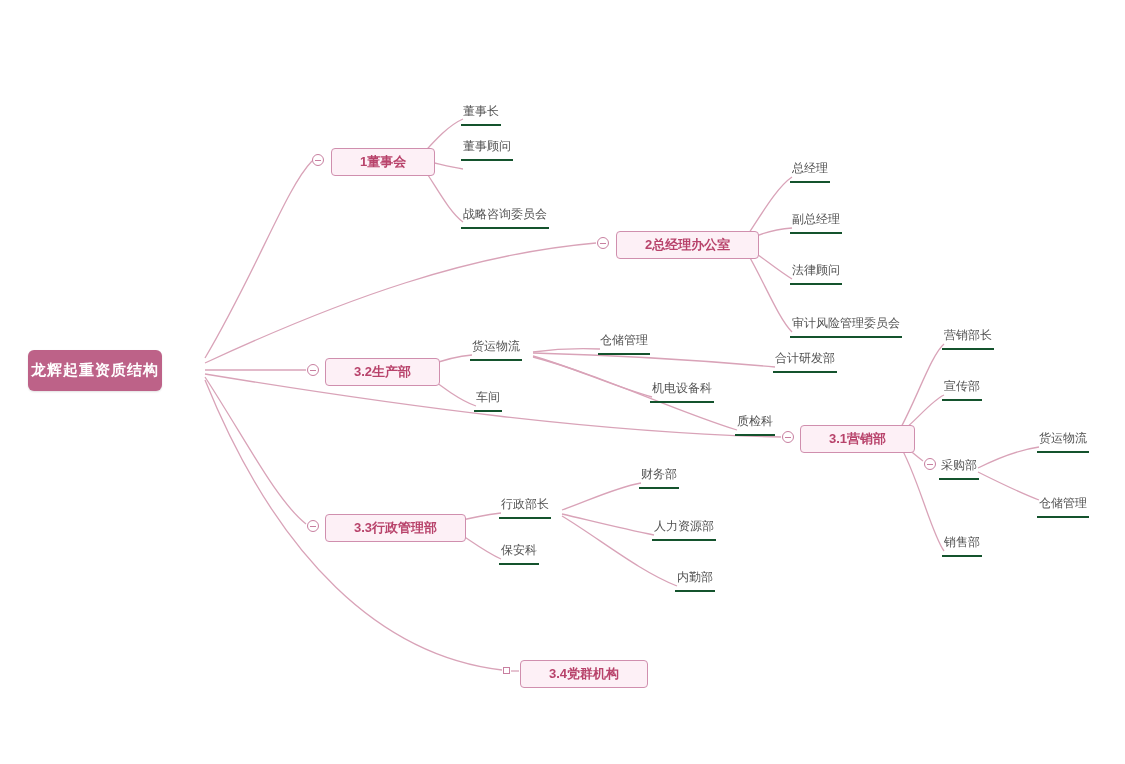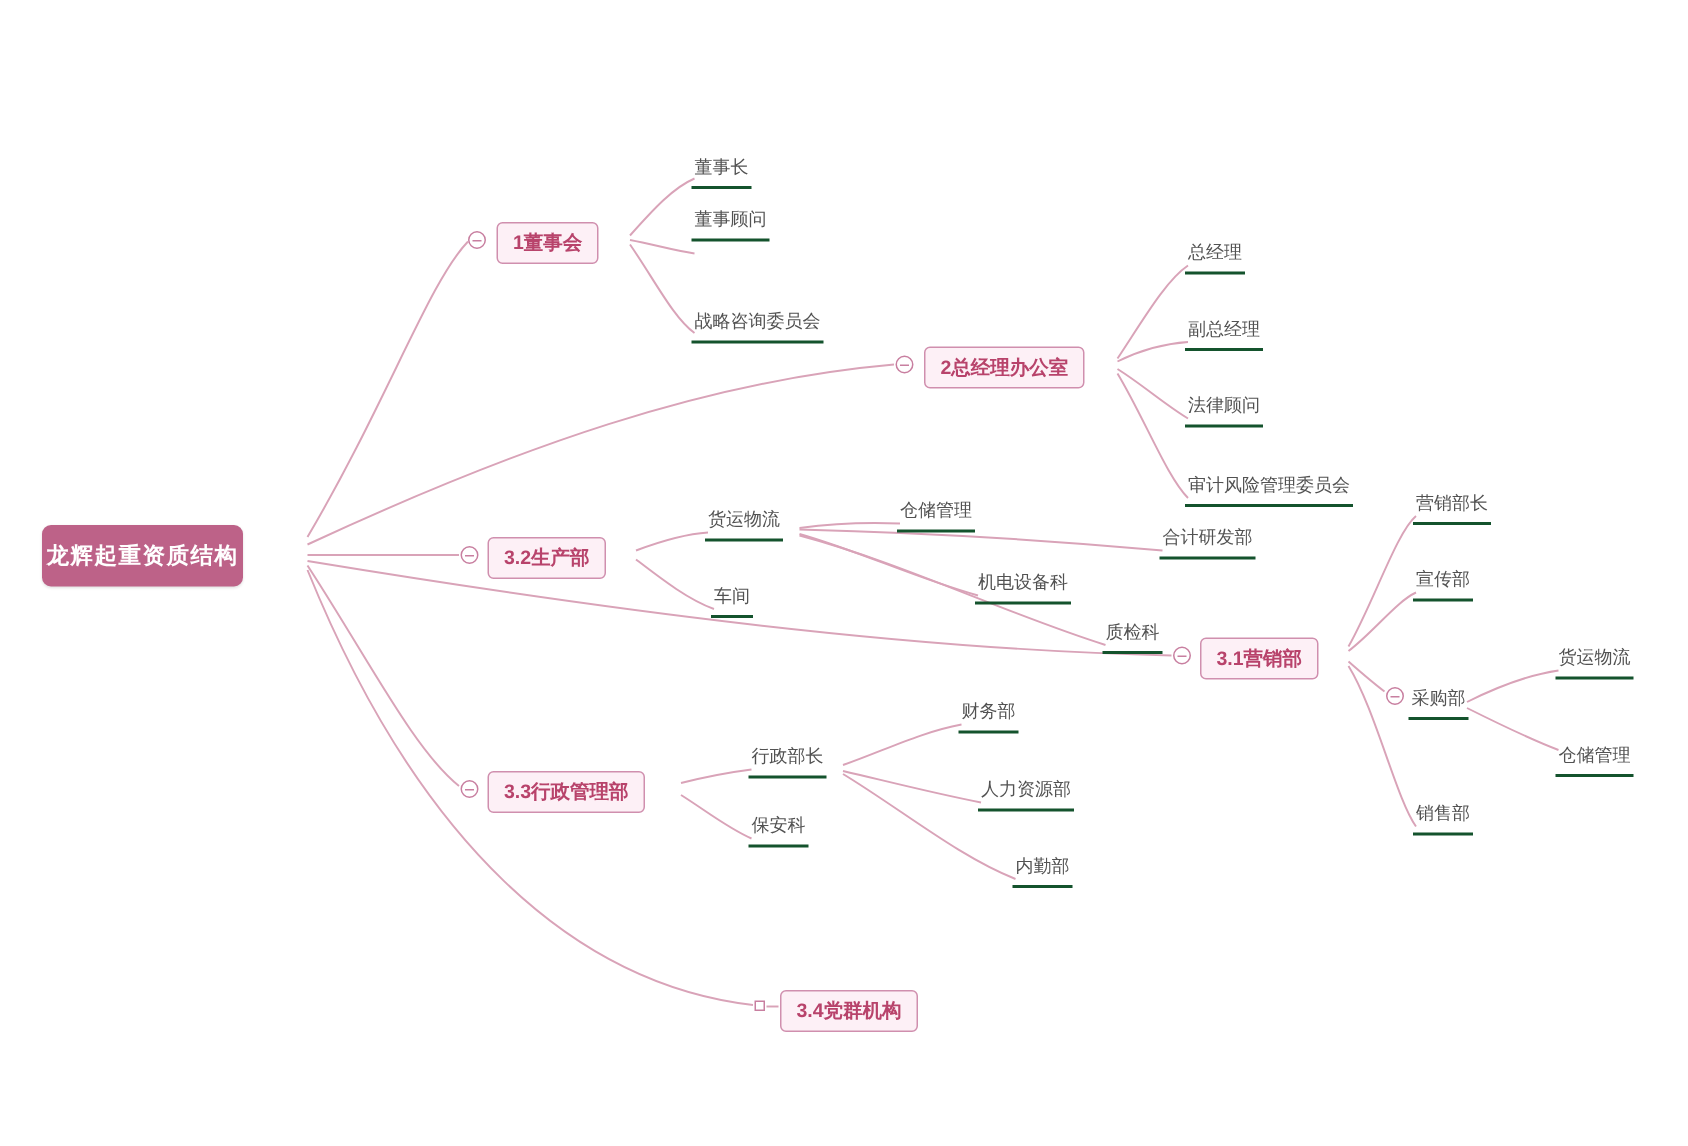--- a/index.html
+++ b/index.html
@@ -28,21 +28,21 @@
     cursor:default;
   }
   .box{
     position:absolute;
     background:#fdf0f6;
     border:1px solid #d08fae;
     border-radius:4px;
     color:#b8436b;
     font-size:13px;
     font-weight:bold;
-    padding:4px 10px;
+    padding:4px 28px;
     white-space:nowrap;
     cursor:default;
   }
   .leaf{
     position:absolute;
     color:#525252;
     font-size:12px;
     padding:0 2px 4px 2px;
     border-bottom:2px solid #14532d;
     white-space:nowrap;

